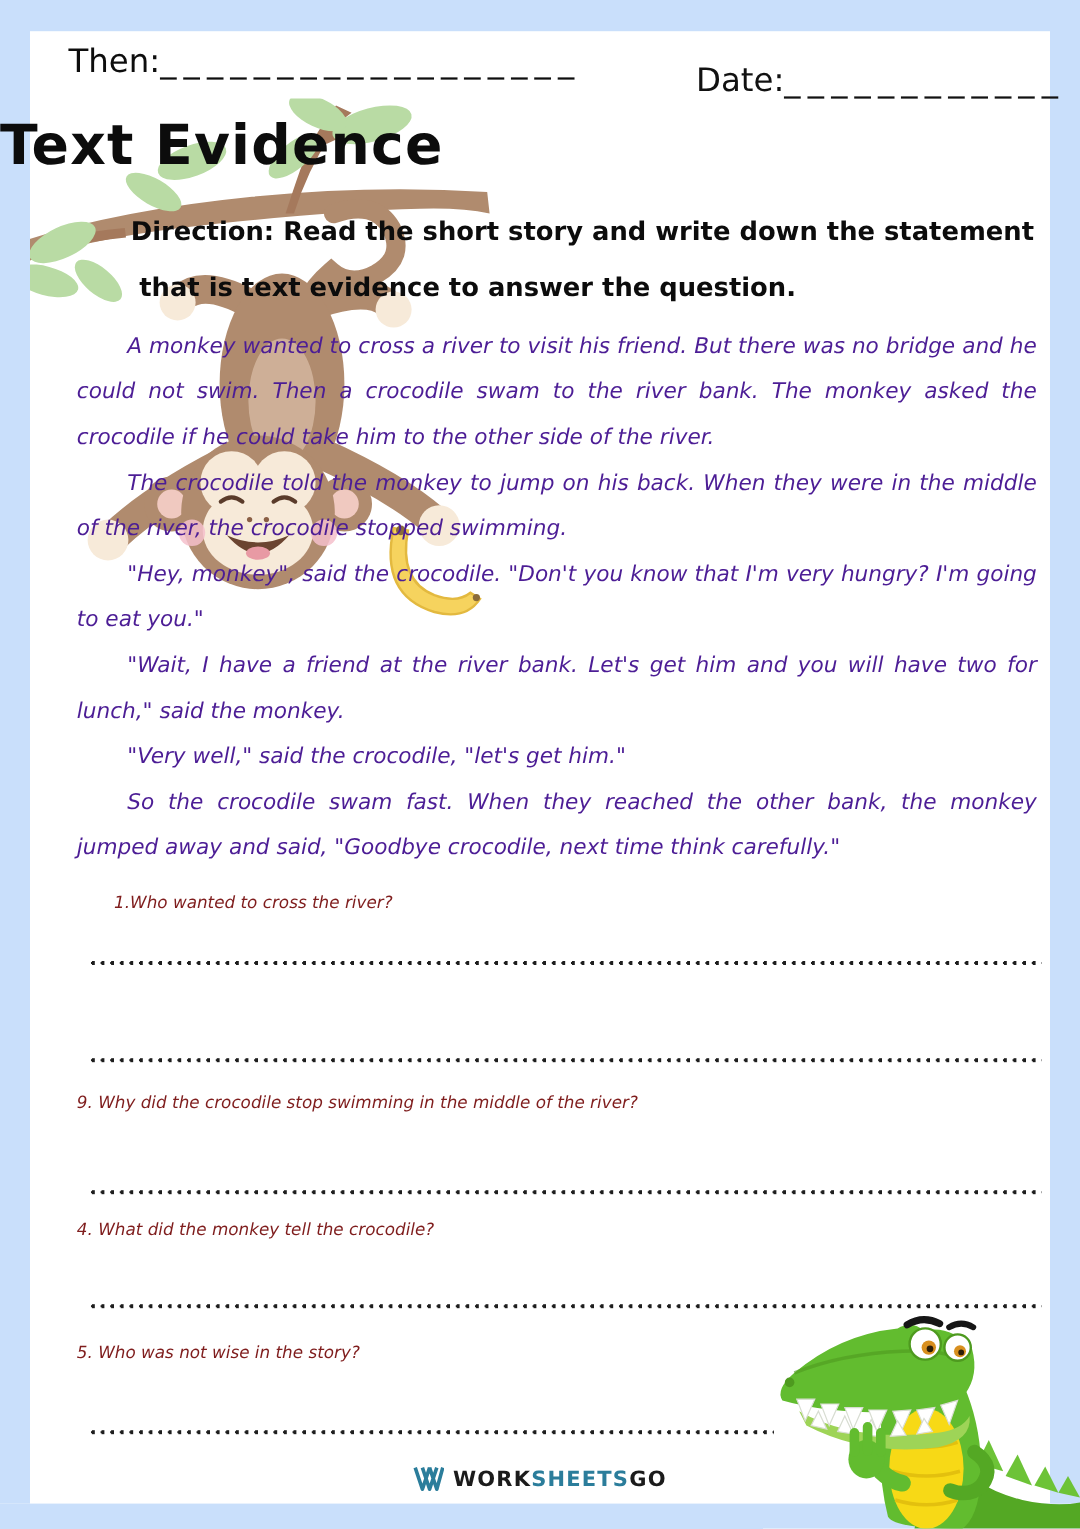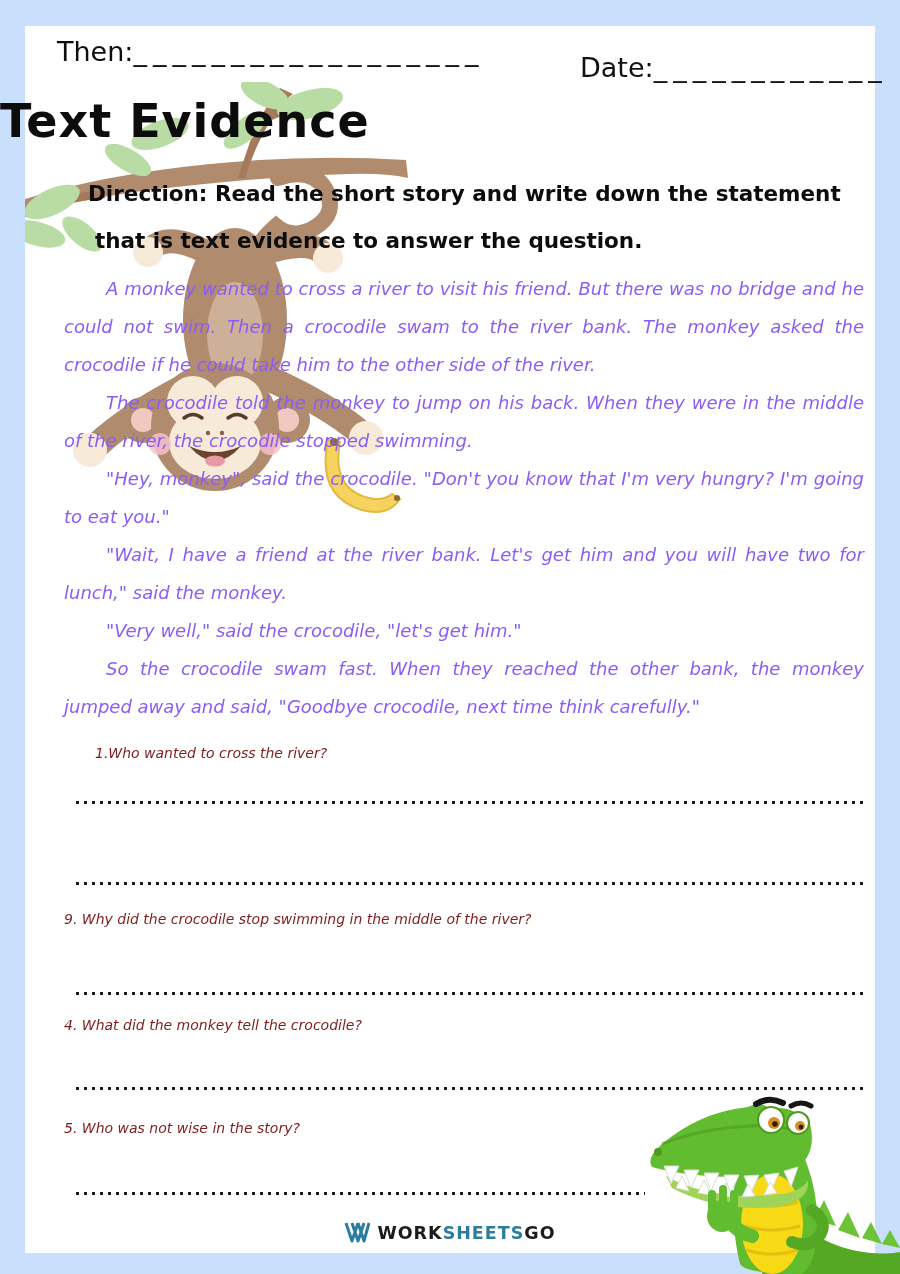--- a/index.html
+++ b/index.html
@@ -18,26 +18,26 @@
   .date-group{position:absolute;left:580px;top:52px;z-index:3;font-size:27px;white-space:nowrap;}
   .uline{letter-spacing:6px;}
 
   
   .title{position:absolute;left:0;top:94px;width:900px;text-align:left;z-index:3;
          font-size:46px;font-weight:bold;letter-spacing:1px;color:#0c0c0c;}
 
   
   .direction{position:absolute;left:88px;top:170px;z-index:3;font-size:21.5px;font-weight:bold;
              line-height:47px;color:#0c0c0c;}
-  .direction-line{white-space:nowrap;}
+  .direction-line{white-space:nowrap;margin-left:21px;}
   .direction-line.l2{padding-left:7px;}
 
   
   .story{position:absolute;left:64px;top:270px;width:800px;z-index:3;}
-  .hand{font-family:"DejaVu Sans",sans-serif;font-style:italic;color:#8b5cf6;}
+  .hand{font-family:"DejaVu Sans",sans-serif;font-style:italic;color:#4c1d95;}
   .story p{margin:0;font-size:18px;line-height:38px;text-align:justify;text-indent:42px;}
 
   
   .question{position:absolute;z-index:3;font-size:14px;white-space:nowrap;color:#7f1d1d;}
   .dotline{position:absolute;z-index:3;height:5px;
            background-image:radial-gradient(circle 1.7px at 2.5px 2.5px,#1d1d1d 98%,transparent 100%);
            background-size:8px 5px;background-repeat:repeat-x;}
 
   
   .footer{position:absolute;left:0;top:1222px;width:900px;z-index:3;display:flex;

